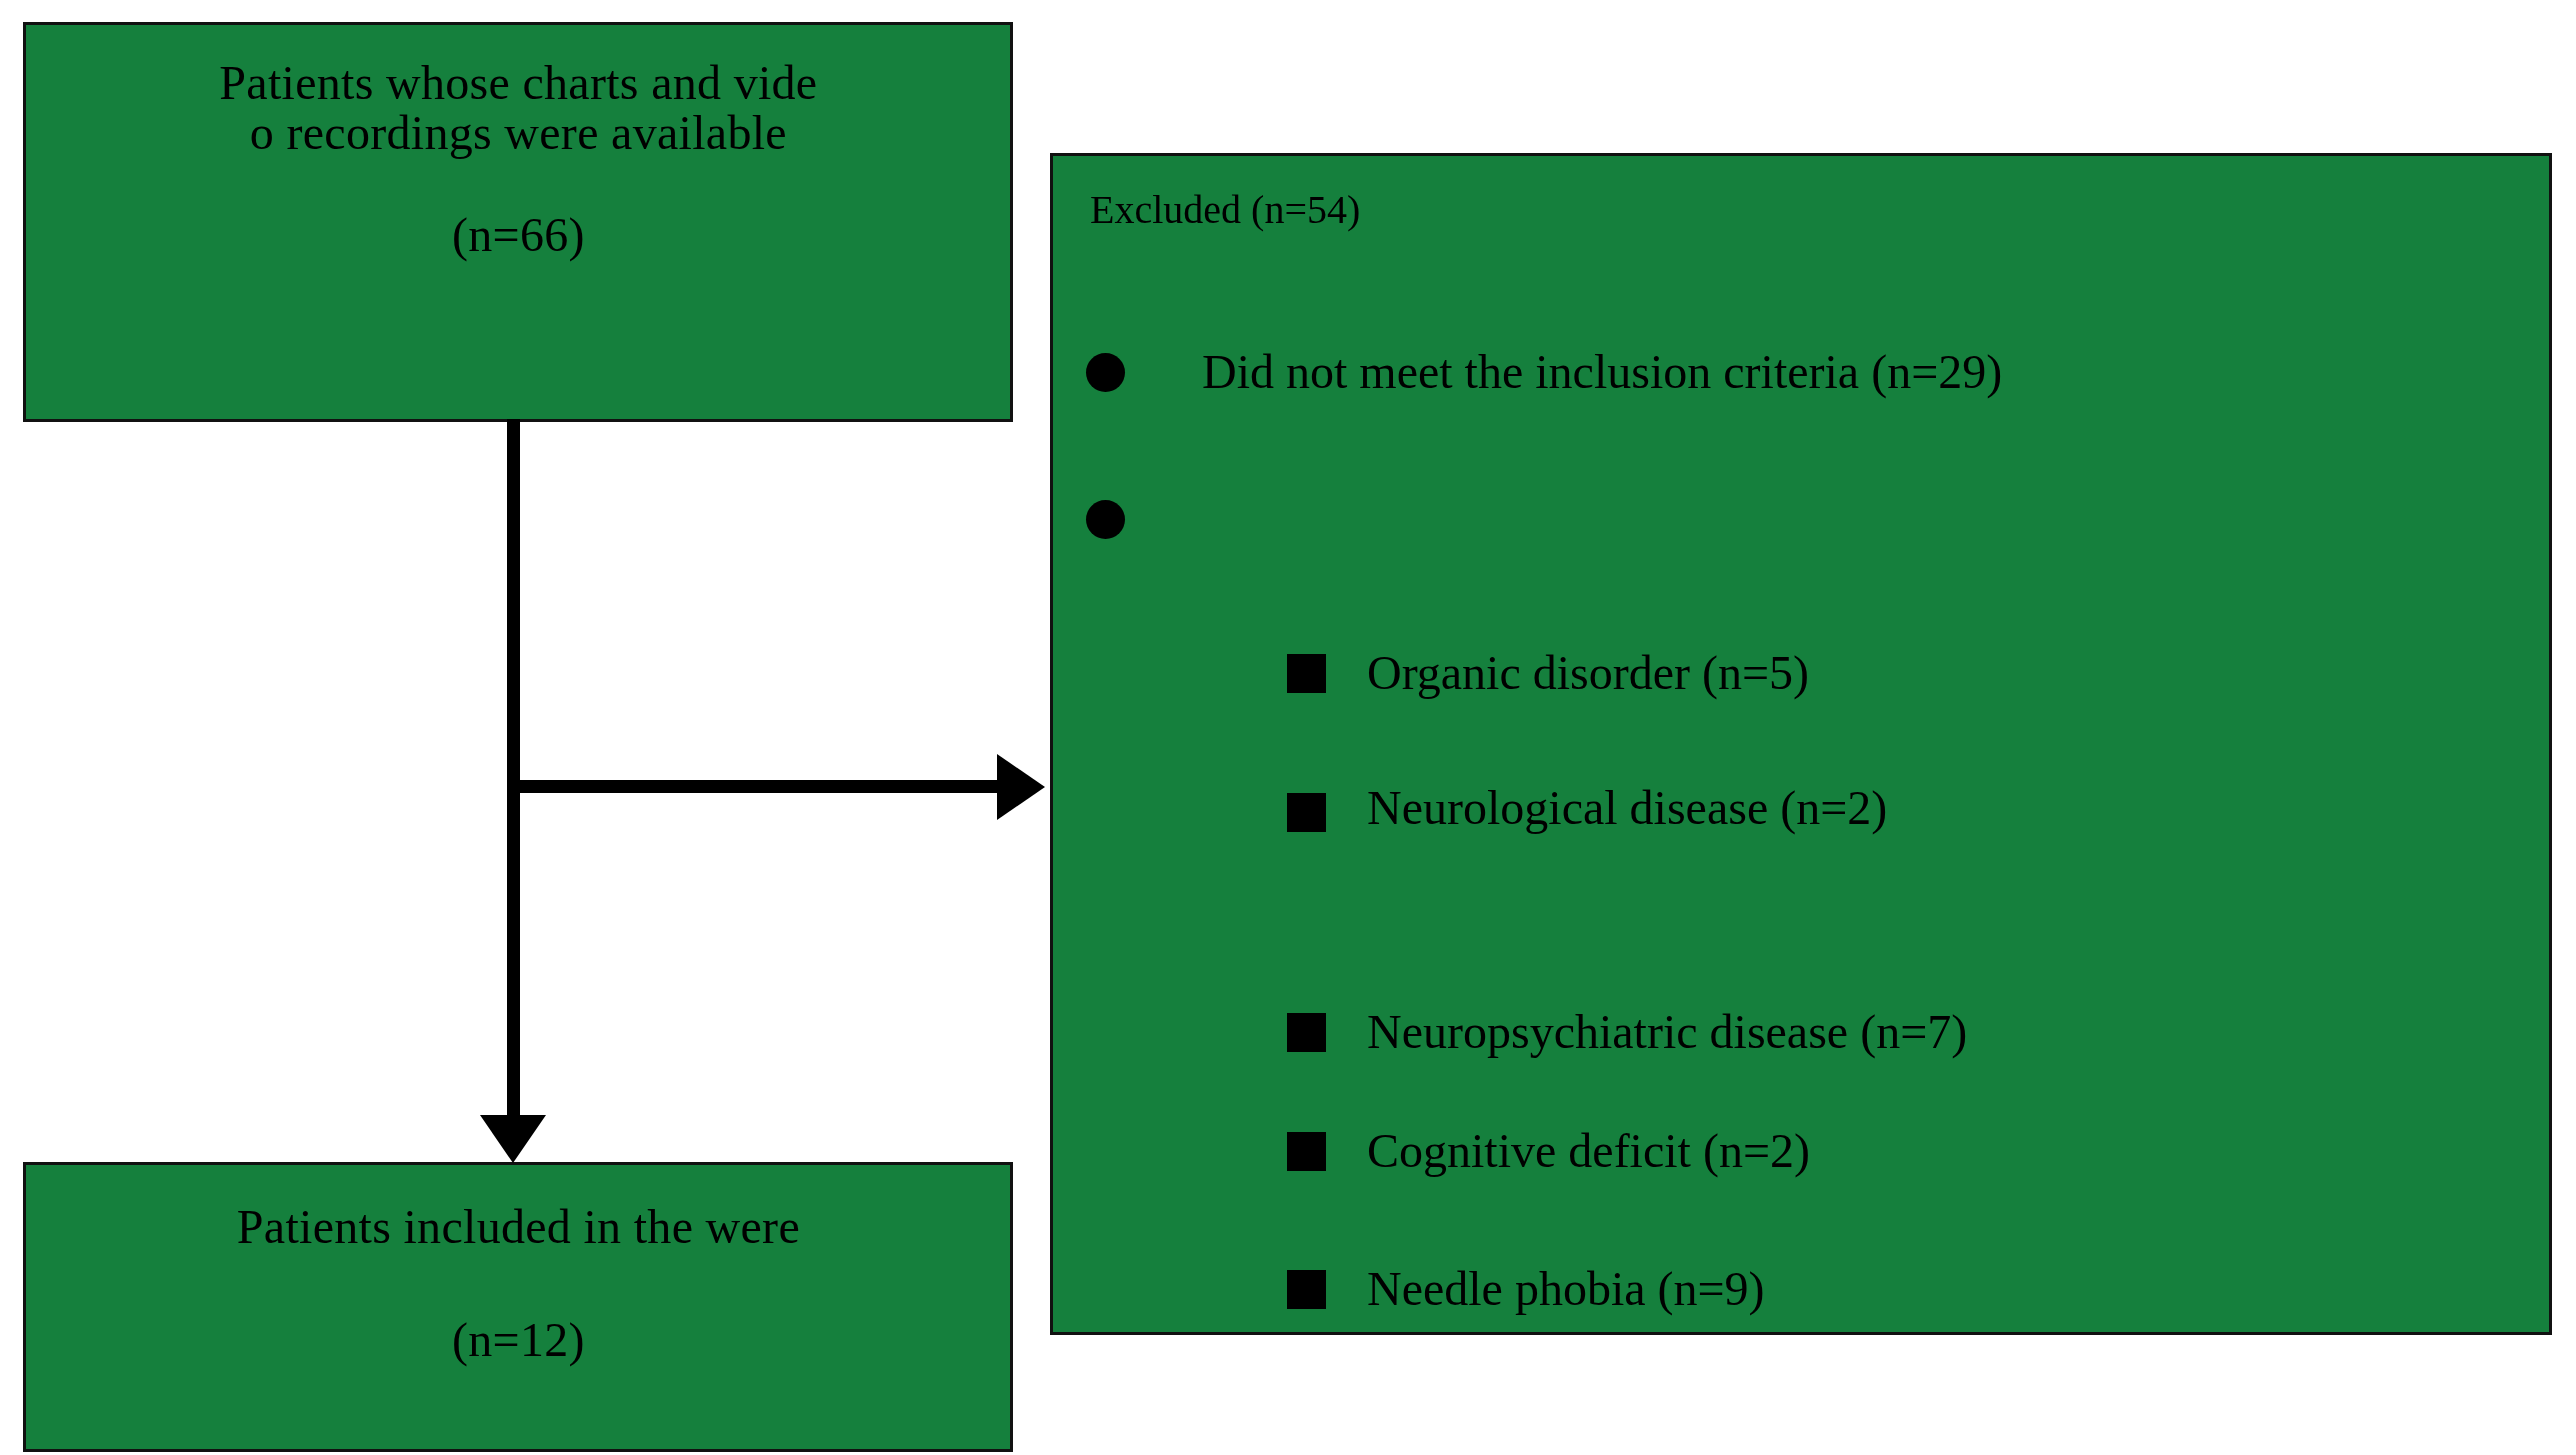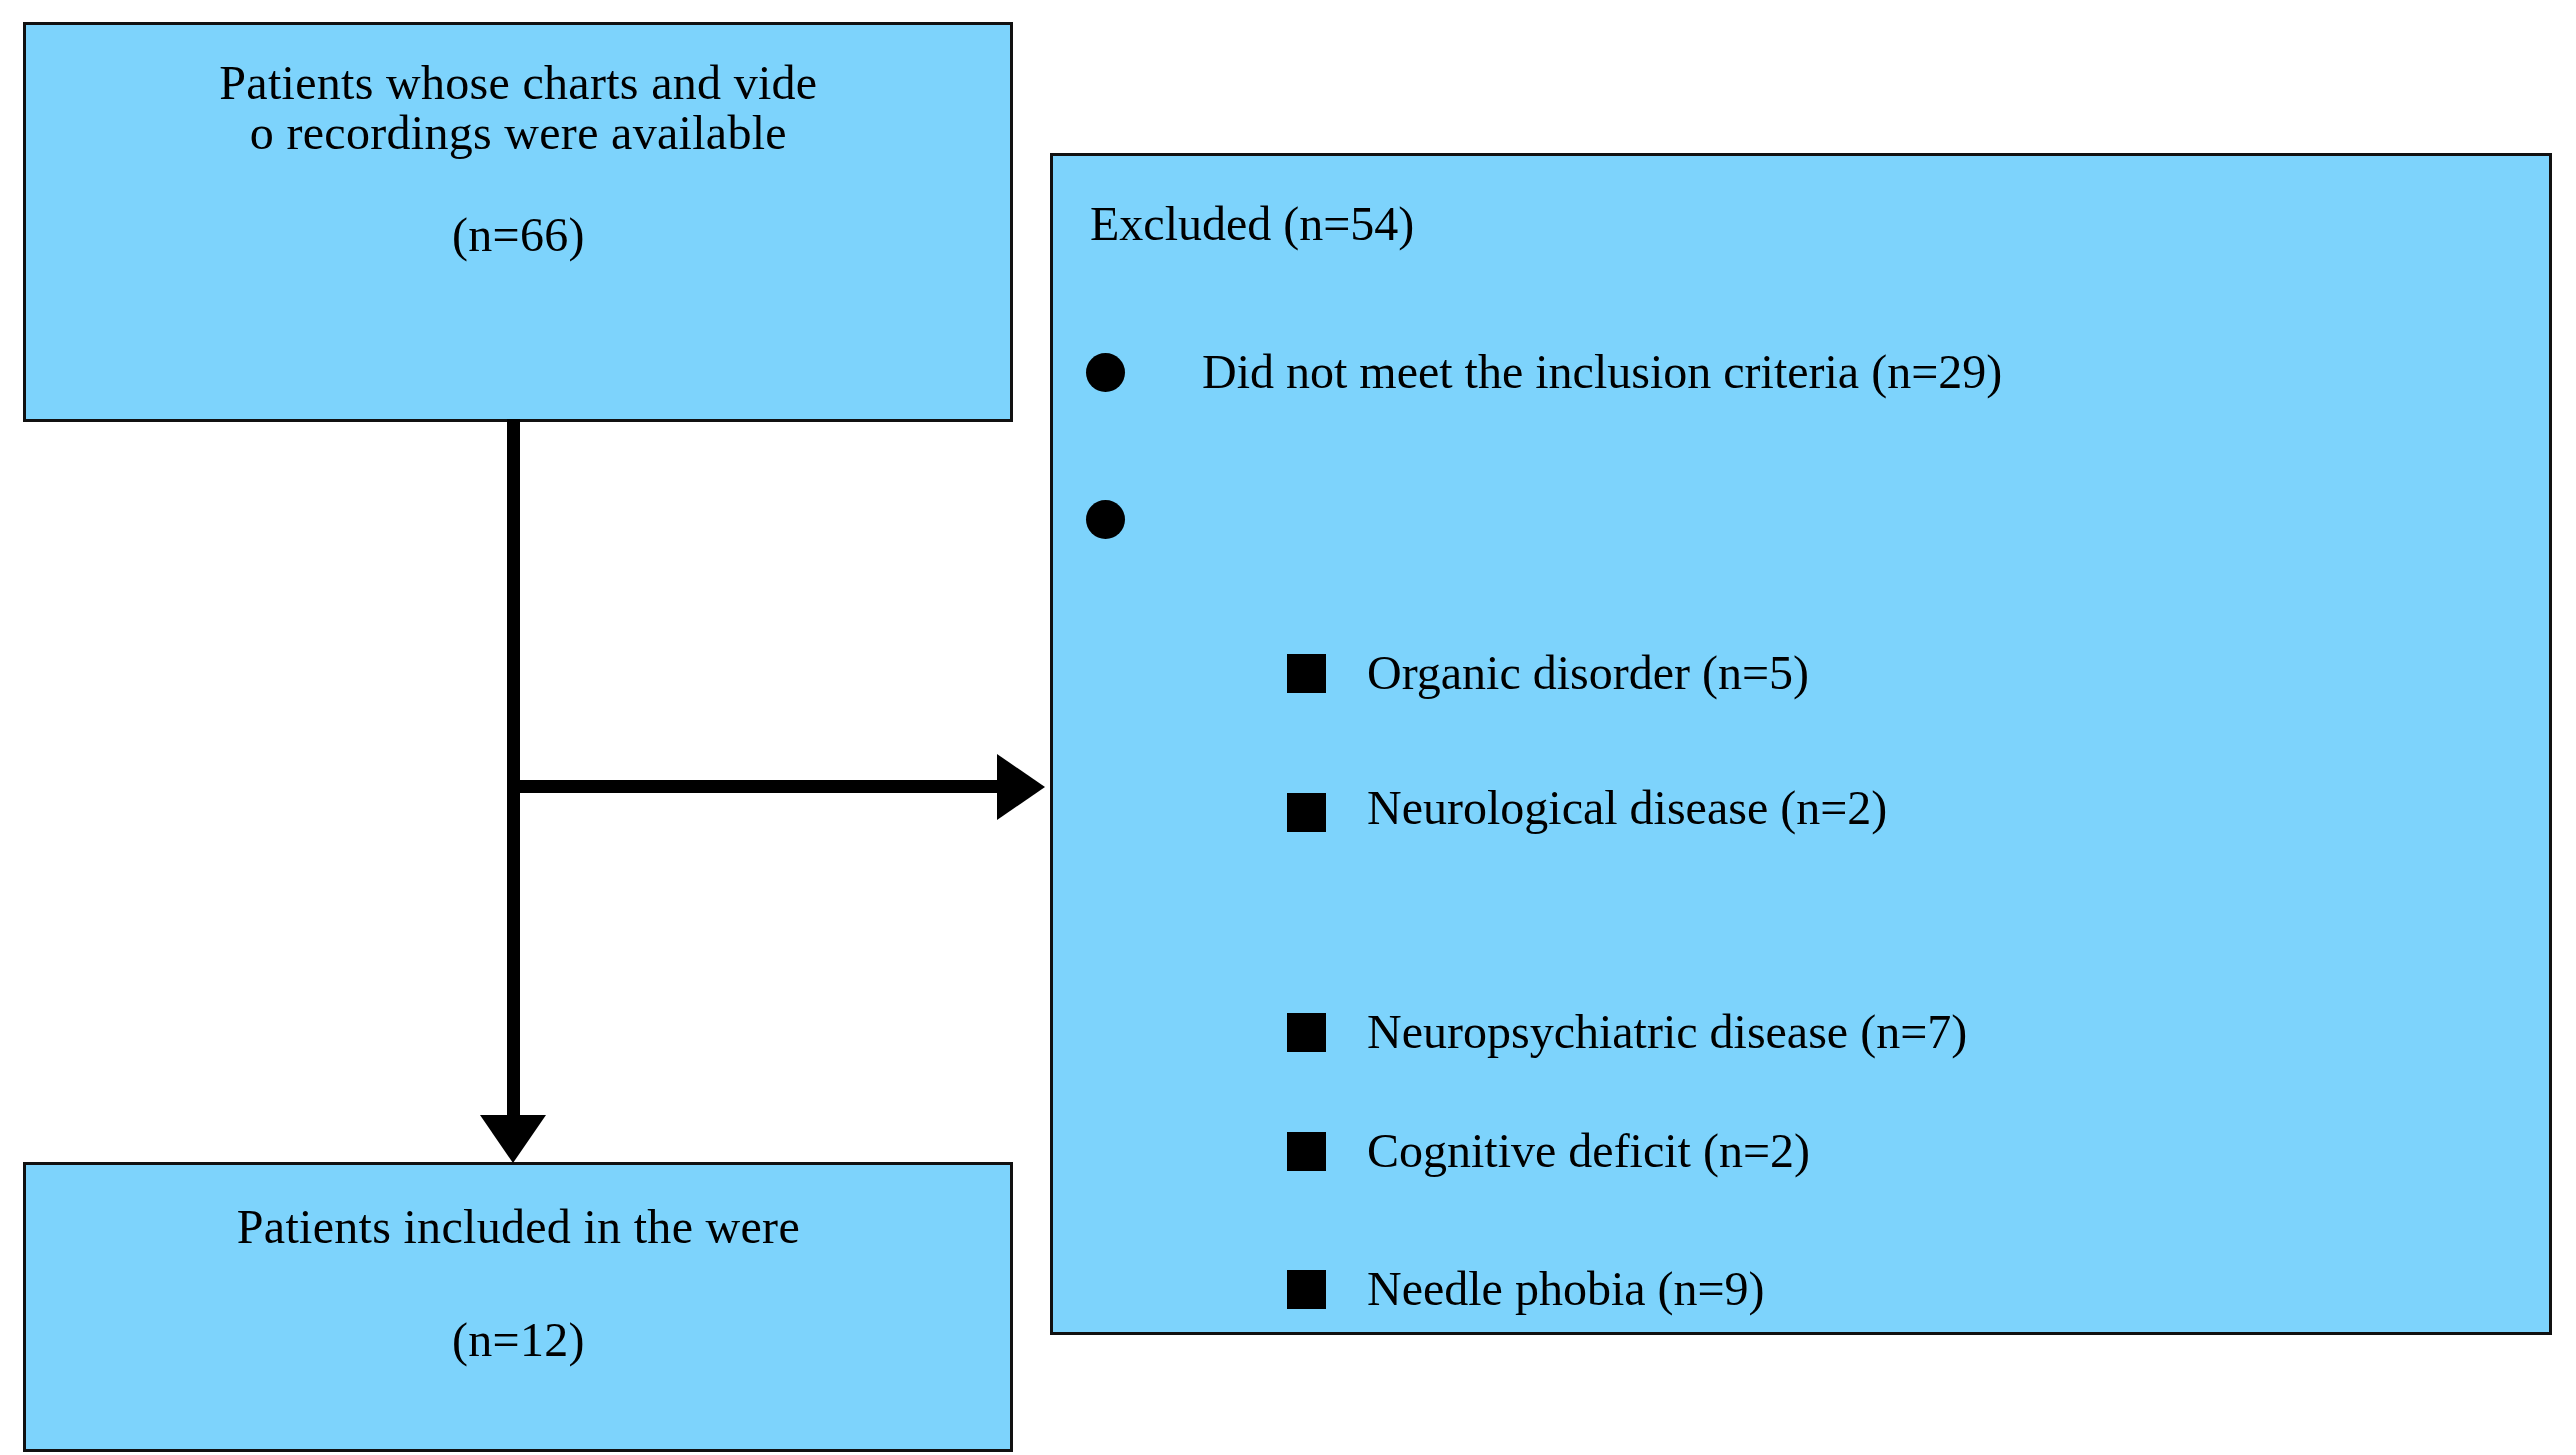--- a/index.html
+++ b/index.html
@@ -16,21 +16,21 @@
     font-family: "Liberation Serif", "DejaVu Serif", serif;
     color: #000000;
     overflow: hidden;
   }
 
   
   .box {
     position: absolute;
     box-sizing: border-box;
     border: 3.9px solid #111111;
-    background: #7dd3fc;
+    background: #15803d;
   }
 
   #box-available {
     left: 23.4px;
     top: 22px;
     width: 990px;
     height: 400px;
     display: flex;
     flex-direction: column;
     align-items: center;
@@ -69,22 +69,22 @@
     margin-top: 52px;
   }
   #box-included .box-line.spaced {
     margin-top: 63px;
   }
 
   
   .excluded-title {
     position: absolute;
     left: 37px;
-    top: 44px;
-    font-size: 48px;
+    top: 34px;
+    font-size: 40px;
     line-height: 1;
     white-space: nowrap;
   }
 
   .bullet-row {
     position: absolute;
     display: flex;
     align-items: center;
     white-space: nowrap;
   }

